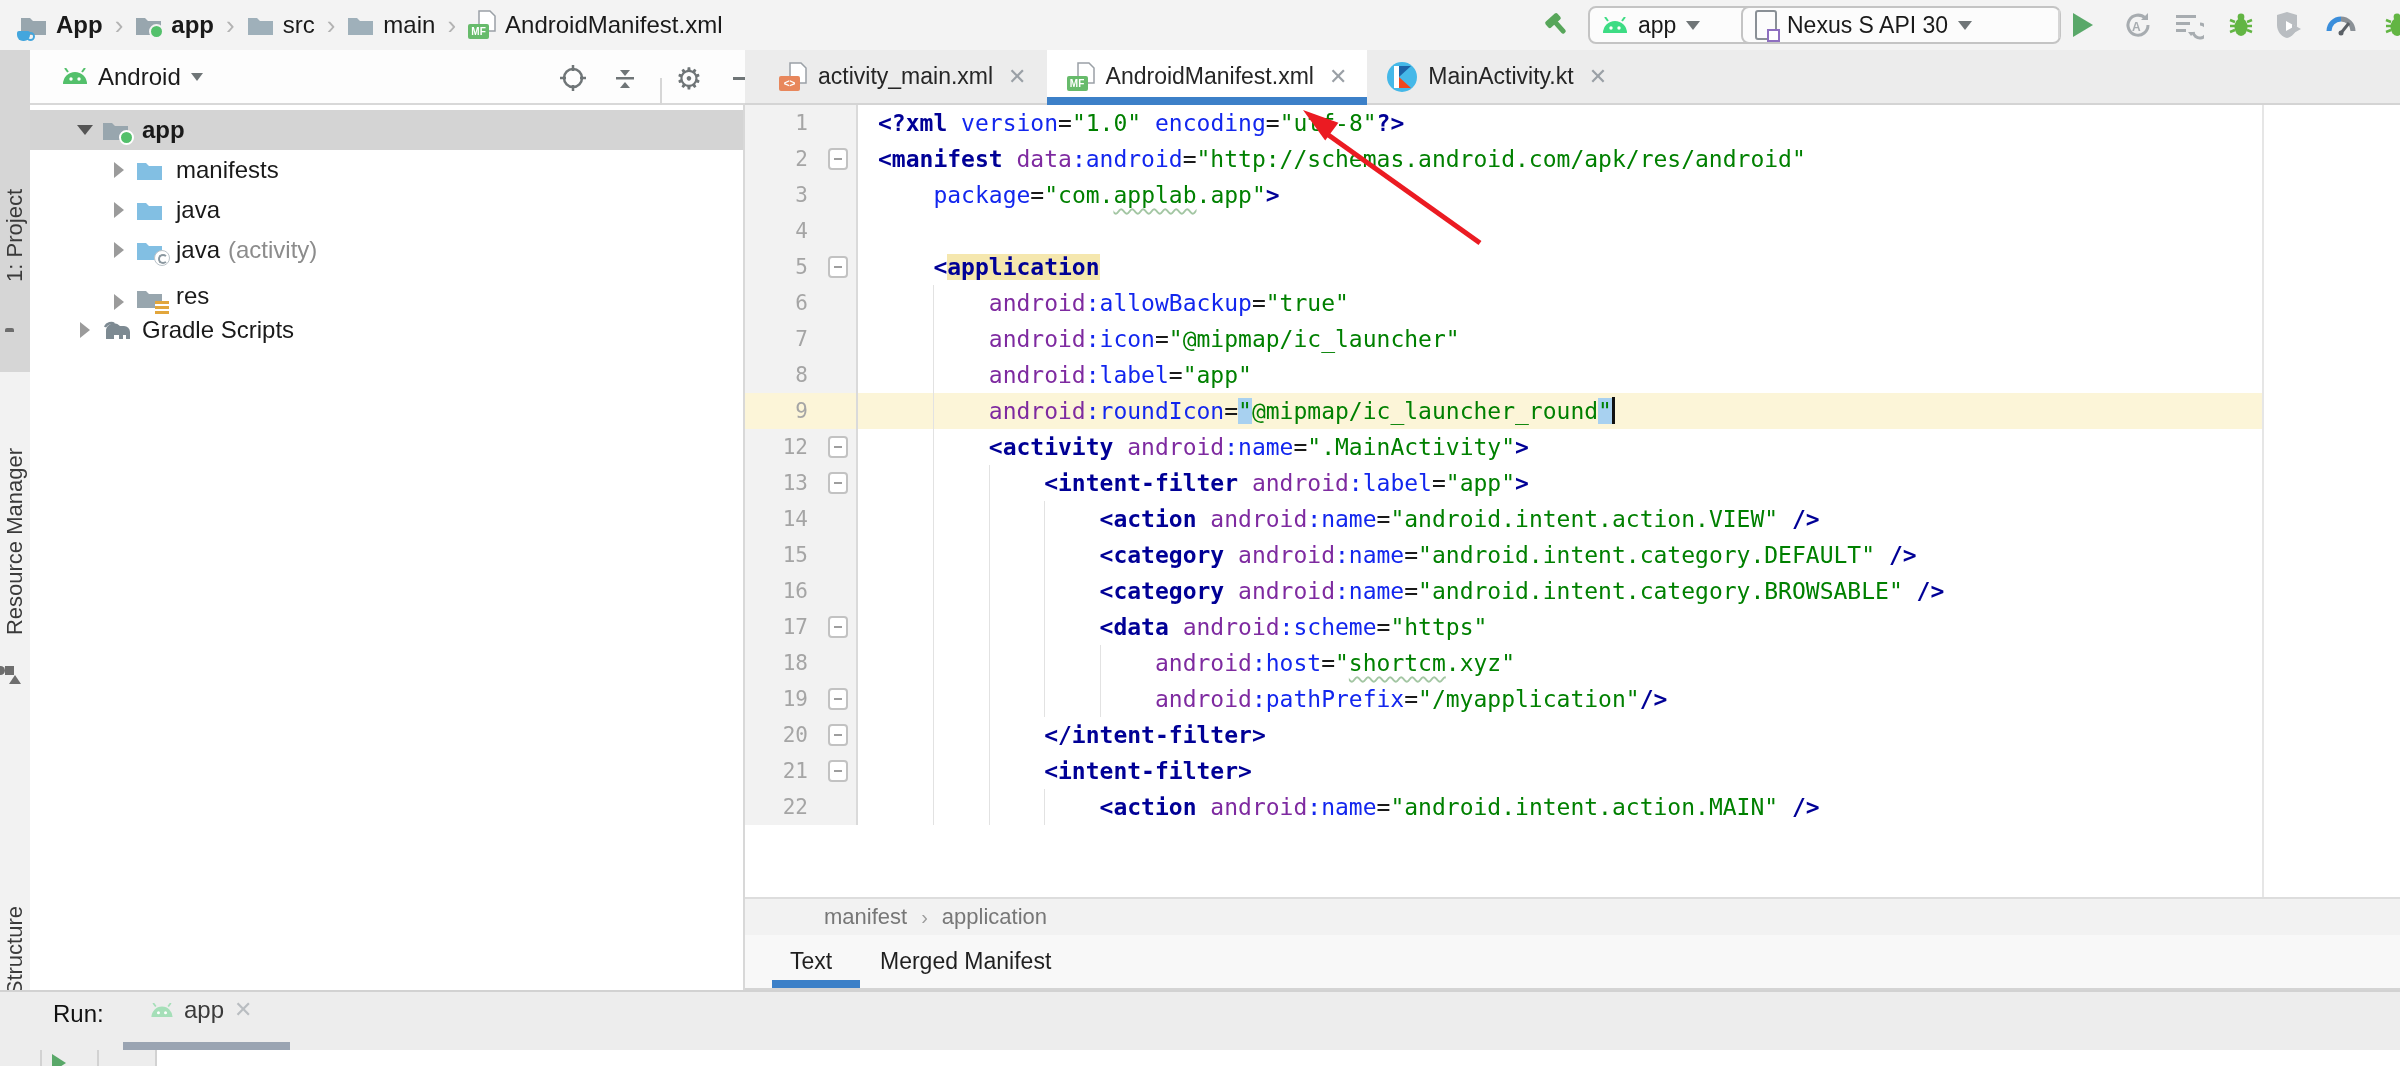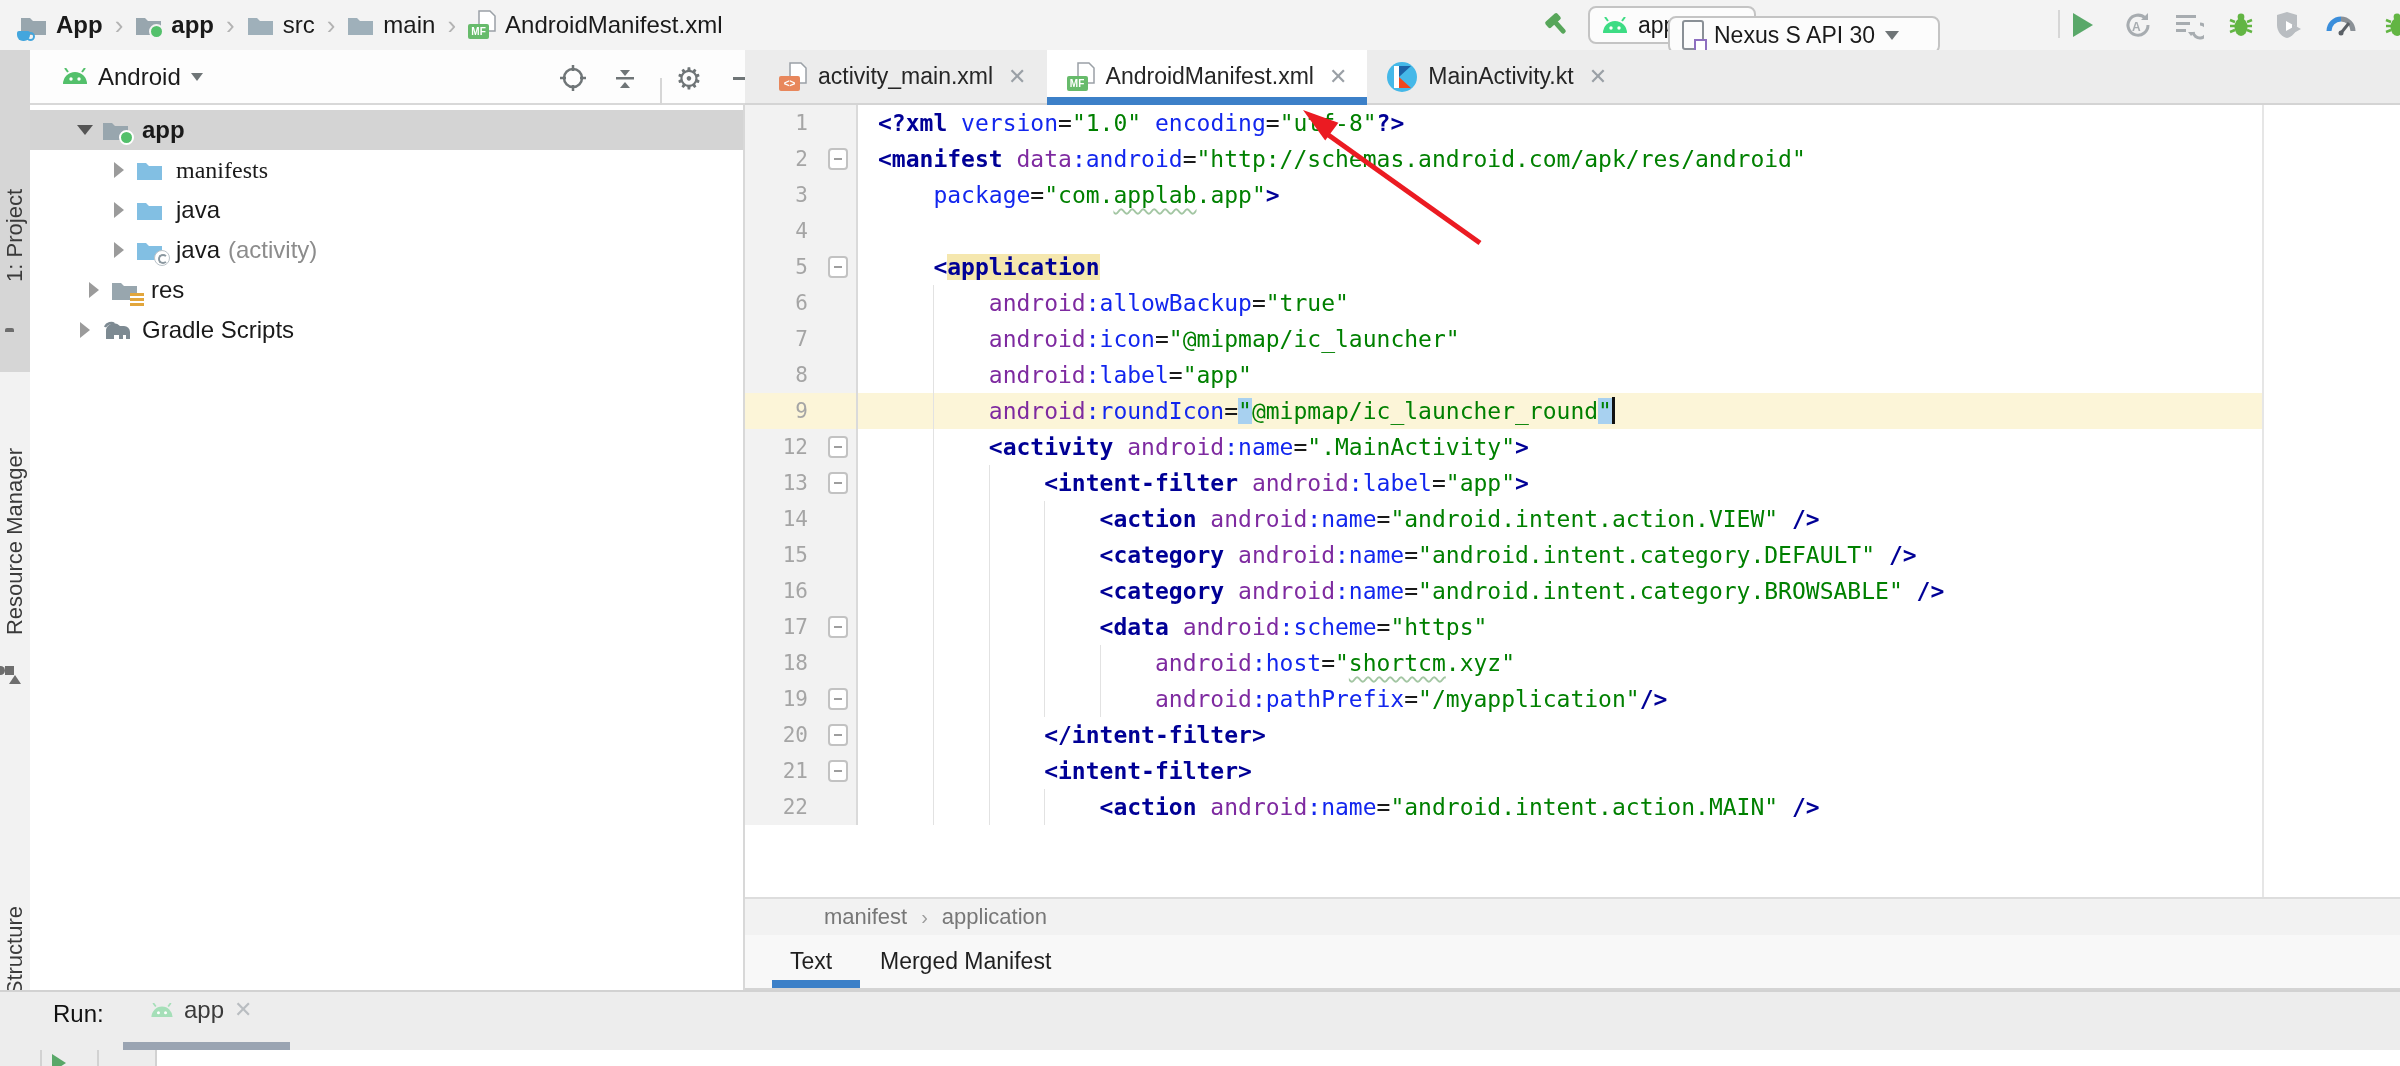--- a/index.html
+++ b/index.html
@@ -185,21 +185,21 @@
       <svg width="26" height="17" viewBox="0 0 26 17">
           <path d="M1 16a12 12 0 0 1 24 0z" fill="#3DDC84"></path>
           <line x1="6" y1="4" x2="3" y2="0" stroke="#3DDC84" stroke-width="2"></line>
           <line x1="20" y1="4" x2="23" y2="0" stroke="#3DDC84" stroke-width="2"></line>
           <circle cx="9" cy="11" r="1.7" fill="#fff"></circle>
           <circle cx="17" cy="11" r="1.7" fill="#fff"></circle>
         </svg>
       <span>app</span>
       <span class="caret-dn"></span>
     </div>
-    <div class="combo" style="left:1668px;width:272px;margin-top:10px;">
+    <div class="combo" style="left:1741px;width:320px;">
       <span style="position:relative;width:18px;height:26px;border:2px solid #8A9096;border-radius:3px;display:inline-block;">
         <i style="position:absolute;right:-5px;bottom:-4px;width:9px;height:9px;border:2px solid #8E6FC0;background:#fff;display:block;"></i>
       </span>
       <span>Nexus S API 30</span>
       <span class="caret-dn"></span>
     </div>
     <div class="vline" style="left:2058px;"></div>
     <div class="tool-ic" style="left:2066px;">
       <span style="width:0;height:0;border-top:12px solid transparent;border-bottom:12px solid transparent;border-left:20px solid #59A869;"></span>
     </div>
@@ -324,50 +324,50 @@
     <div class="trow sel" style="padding-left:44px;">
       <span class="arr exp"></span>
       <span class="ticn">
         <svg width="27" height="21" viewBox="0 0 27 21">
             <path d="M1 3h9l3 3h13v14H1z" fill="#98A6AE"></path>
           </svg>
         <span class="dot" style="border-color:#fff;"></span>
       </span>
       <span class="bold">app</span>
     </div>
-    <div class="trow" style="padding-left:78px;font-family:Liberation Serif, serif;">
-      <span class="arr col"></span>
-      <span class="ticn">
-        <svg width="27" height="21" viewBox="0 0 27 21">
-            <path d="M1 3h9l3 3h13v14H1z" fill="#82BFE3"></path>
-          </svg>
-      </span>
-      <span>manifests</span>
-    </div>
     <div class="trow" style="padding-left:78px;">
       <span class="arr col"></span>
       <span class="ticn">
         <svg width="27" height="21" viewBox="0 0 27 21">
             <path d="M1 3h9l3 3h13v14H1z" fill="#82BFE3"></path>
           </svg>
       </span>
-      <span>java</span>
+      <span>manifests</span>
     </div>
     <div class="trow" style="padding-left:78px;">
       <span class="arr col"></span>
       <span class="ticn">
         <svg width="27" height="21" viewBox="0 0 27 21">
             <path d="M1 3h9l3 3h13v14H1z" fill="#82BFE3"></path>
           </svg>
+      </span>
+      <span>java</span>
+    </div>
+    <div class="trow" style="padding-left:78px;">
+      <span class="arr col"></span>
+      <span class="ticn">
+        <svg width="27" height="21" viewBox="0 0 27 21">
+            <path d="M1 3h9l3 3h13v14H1z" fill="#82BFE3"></path>
+          </svg>
         <span class="gen-swirl"></span>
       </span>
       <span>java</span>
       <span class="sfx">(activity)</span>
     </div>
-    <div class="trow" style="padding-left:53px;">
+    <div class="trow" style="padding-left:78px;align-items:flex-end;">
       <span class="arr col"></span>
       <span class="ticn">
         <svg width="27" height="21" viewBox="0 0 27 21">
             <path d="M1 3h9l3 3h13v14H1z" fill="#98A6AE"></path>
           </svg>
         <span class="res-lines"></span>
       </span>
       <span>res</span>
     </div>
     <div class="trow" style="padding-left:44px;">

